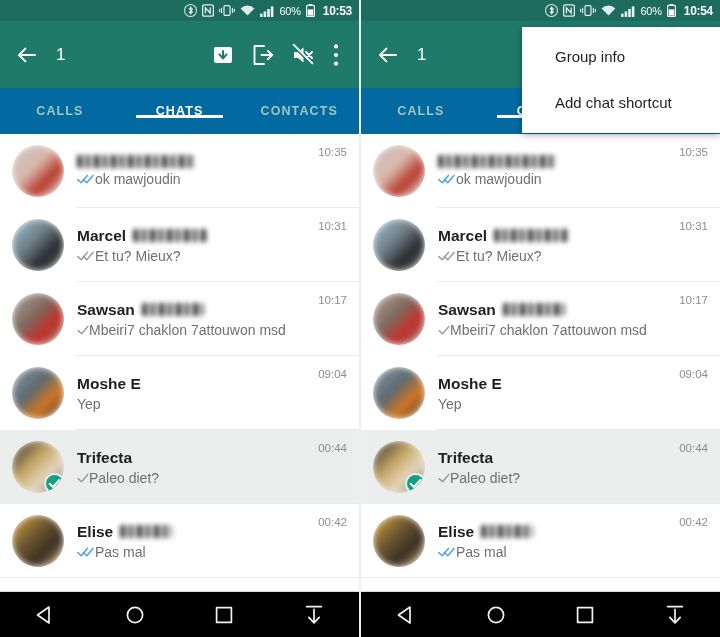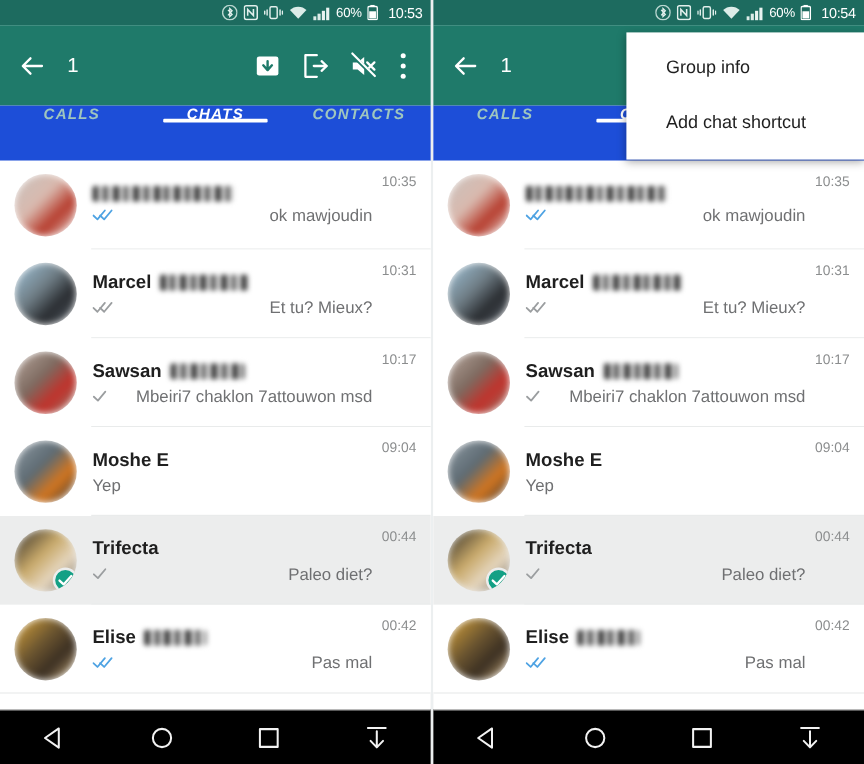--- a/index.html
+++ b/index.html
@@ -8,51 +8,51 @@
   .panel{position:absolute;top:0;width:359px;height:637px;background:#ffffff;overflow:hidden;}
   .panel.left{left:0;}
   .panel.right{left:361px;}
   .gutter{position:absolute;top:0;left:359px;width:2px;height:637px;background:#eceff0;}
 
   
   .statusbar{position:relative;height:21px;background:#1d6b5f;display:flex;align-items:center;justify-content:flex-end;padding-right:7px;box-sizing:border-box;}
   .sb-icons{display:flex;align-items:center;gap:5px;}
   .sb-ic{display:flex;align-items:center;justify-content:center;color:#cfe3df;}
   .sb-txt{color:#ffffff;font-size:11px;letter-spacing:-0.2px;}
-  .sb-time{color:#ffffff;font-size:12px;font-weight:normal;margin-left:3px;letter-spacing:-0.3px;}
+  .sb-time{color:#ffffff;font-size:12px;font-weight:bold;margin-left:3px;letter-spacing:-0.3px;}
 
   
   .toolbar{position:relative;height:67px;background:#1f7a6a;display:flex;align-items:center;padding:0 10px;box-sizing:border-box;}
   .tb-back{width:34px;height:34px;display:flex;align-items:center;justify-content:center;}
   .tb-count{color:#fff;font-size:17px;margin-left:12px;}
   .tb-spacer{flex:1;}
   .tb-ic{width:40px;height:40px;display:flex;align-items:center;justify-content:center;}
   .tb-ic.dots{width:26px;}
 
   
-  .tabs{position:relative;height:46px;background:#1d4ed8;display:flex;align-items:flex-start;font-style:italic;}
+  .tabs{position:relative;height:46px;background:#0369a1;display:flex;align-items:center;}
   .tab{flex:1;display:flex;align-items:center;justify-content:center;color:#9fc6be;font-size:12.5px;font-weight:bold;letter-spacing:1.1px;position:relative;}
   .tab.active{color:#ffffff;}
   .tab.active:after{content:"";position:absolute;left:14%;right:14%;bottom:0;height:3px;background:#ffffff;border-radius:1px;}
 
   
   .list{position:relative;background:#fff;}
   .row{position:relative;display:flex;align-items:center;height:74px;padding:0 12px 0 12px;box-sizing:border-box;background:#fff;}
   .row.selected{background:#eceded;}
   .row:after{content:"";position:absolute;left:76px;right:0;bottom:0;height:1px;background:#e9ebeb;}
   .row.last:after{left:0;}
   .avatar{position:relative;width:52px;height:52px;border-radius:50%;flex:0 0 52px;overflow:hidden;}
   .avatar .blurimg{position:absolute;inset:0;border-radius:50%;filter:blur(3px);}
   .badge{position:absolute;right:-1px;bottom:-1px;width:21px;height:21px;border-radius:50%;background:#13a085;border:2px solid #eceded;box-sizing:border-box;display:flex;align-items:center;justify-content:center;}
   .rowmain{flex:1;min-width:0;margin-left:13px;display:flex;flex-direction:column;justify-content:center;gap:3px;}
   .nameline{display:flex;align-items:center;}
   .cname{font-size:15.5px;font-weight:bold;color:#1f1f1f;white-space:nowrap;}
   .blurname{height:13px;border-radius:2px;margin-left:7px;filter:blur(2.4px);}
   .blurname.full{margin-left:0;}
-  .msgline{display:flex;align-items:center;gap:12px;justify-content:space-between;}
+  .msgline{display:flex;align-items:center;gap:0;}
   .tick{flex:0 0 auto;display:flex;align-items:center;}
   .msg{font-size:14px;color:#6f7072;white-space:nowrap;overflow:hidden;text-overflow:ellipsis;}
   .time{font-size:11.5px;color:#8b8d8e;align-self:flex-start;margin-top:12px;margin-left:8px;white-space:nowrap;}
 
   
   .menu{position:absolute;left:161px;top:27px;width:198px;background:#ffffff;box-shadow:0 2px 7px rgba(0,0,0,0.34);z-index:30;padding:6px 0 8px 0;box-sizing:border-box;}
   .mitem{height:46px;display:flex;align-items:center;padding-left:33px;font-size:15px;color:#1f1f1f;box-sizing:border-box;}
 
   
   .navbar{position:absolute;left:0;bottom:0;width:100%;height:45px;background:#000000;display:flex;align-items:center;justify-content:space-around;border-top:1px solid #dcdcdc;}

